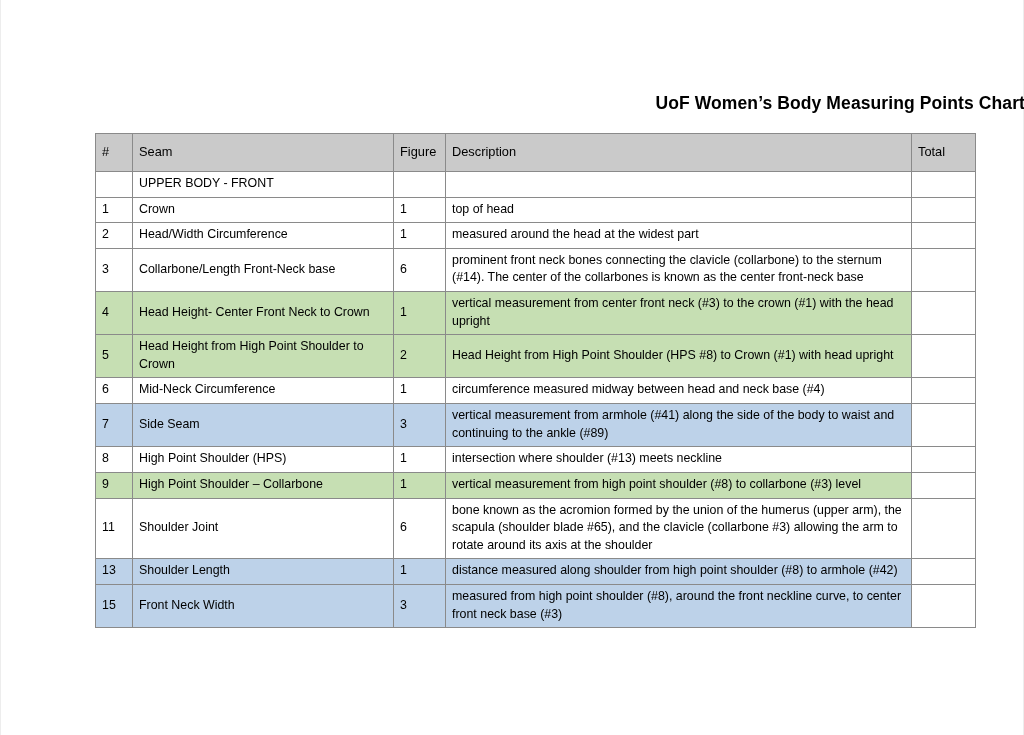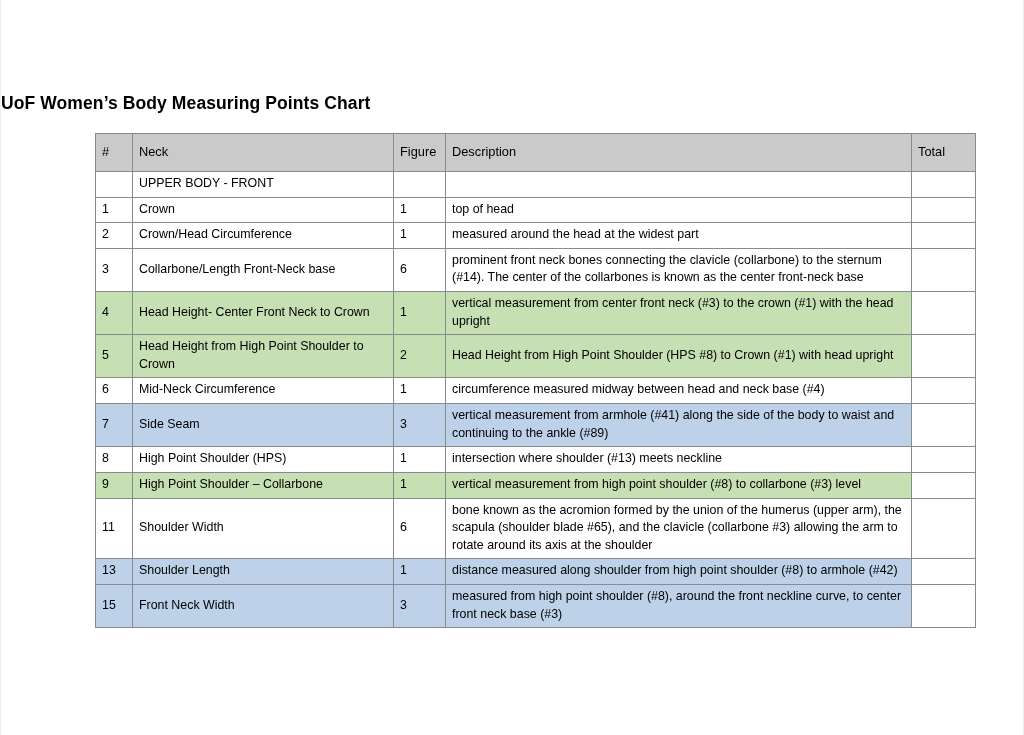--- a/index.html
+++ b/index.html
@@ -24,21 +24,21 @@
     background: #ffffff;
     border-left: 1px solid #ededed;
     border-right: 1px solid #ededed;
   }
 
   #doc-title {
     position: absolute;
     top: 93px;
     left: 0;
     width: 1024px;
-    text-align: left;
+    text-align: right;
     font-size: 17.5px;
     font-weight: bold;
     letter-spacing: 0.1px;
     color: #000000;
   }
 
   #chart-table {
     position: absolute;
     top: 133px;
     left: 94px;
@@ -104,21 +104,21 @@
     <colgroup>
       <col class="c-num">
         <col class="c-point">
         <col class="c-fig">
         <col class="c-desc">
         <col class="c-total">
     </colgroup>
     <thead>
       <tr>
         <th class="h-num">#</th>
-        <th class="h-point">Neck</th>
+        <th class="h-point">Seam</th>
         <th class="h-fig">Figure</th>
         <th class="h-desc">Description</th>
         <th class="h-total">Total</th>
       </tr>
     </thead>
     <tbody id="table-body">
         <tr class="row-white section">
           <td class="cell-num"></td>
           <td class="cell-point">UPPER BODY - FRONT</td>
           <td class="cell-fig"></td>
@@ -127,21 +127,21 @@
         </tr>
         <tr class="row-white">
           <td class="cell-num">1</td>
           <td class="cell-point">Crown</td>
           <td class="cell-fig">1</td>
           <td class="cell-desc">top of head</td>
           <td class="cell-total"></td>
         </tr>
         <tr class="row-white">
           <td class="cell-num">2</td>
-          <td class="cell-point">Crown/Head Circumference</td>
+          <td class="cell-point">Head/Width Circumference</td>
           <td class="cell-fig">1</td>
           <td class="cell-desc">measured around the head at the widest part</td>
           <td class="cell-total"></td>
         </tr>
         <tr class="row-white va-top">
           <td class="cell-num">3</td>
           <td class="cell-point">Collarbone/Length Front-Neck base</td>
           <td class="cell-fig">6</td>
           <td class="cell-desc">prominent front neck bones connecting the clavicle (collarbone) to the sternum (#14). The center of the collarbones is known as the center front-neck base</td>
           <td class="cell-total"></td>
@@ -183,21 +183,21 @@
         </tr>
         <tr class="row-green">
           <td class="cell-num">9</td>
           <td class="cell-point">High Point Shoulder – Collarbone</td>
           <td class="cell-fig">1</td>
           <td class="cell-desc">vertical measurement from high point shoulder (#8) to collarbone (#3) level</td>
           <td class="cell-total"></td>
         </tr>
         <tr class="row-white">
           <td class="cell-num">11</td>
-          <td class="cell-point">Shoulder Width</td>
+          <td class="cell-point">Shoulder Joint</td>
           <td class="cell-fig">6</td>
           <td class="cell-desc">bone known as the acromion formed by the union of the humerus (upper arm), the scapula (shoulder blade #65), and the clavicle (collarbone #3) allowing the arm to rotate around its axis at the shoulder</td>
           <td class="cell-total"></td>
         </tr>
         <tr class="row-blue va-top">
           <td class="cell-num">13</td>
           <td class="cell-point">Shoulder Length</td>
           <td class="cell-fig">1</td>
           <td class="cell-desc">distance measured along shoulder from high point shoulder (#8) to armhole (#42)</td>
           <td class="cell-total"></td>

